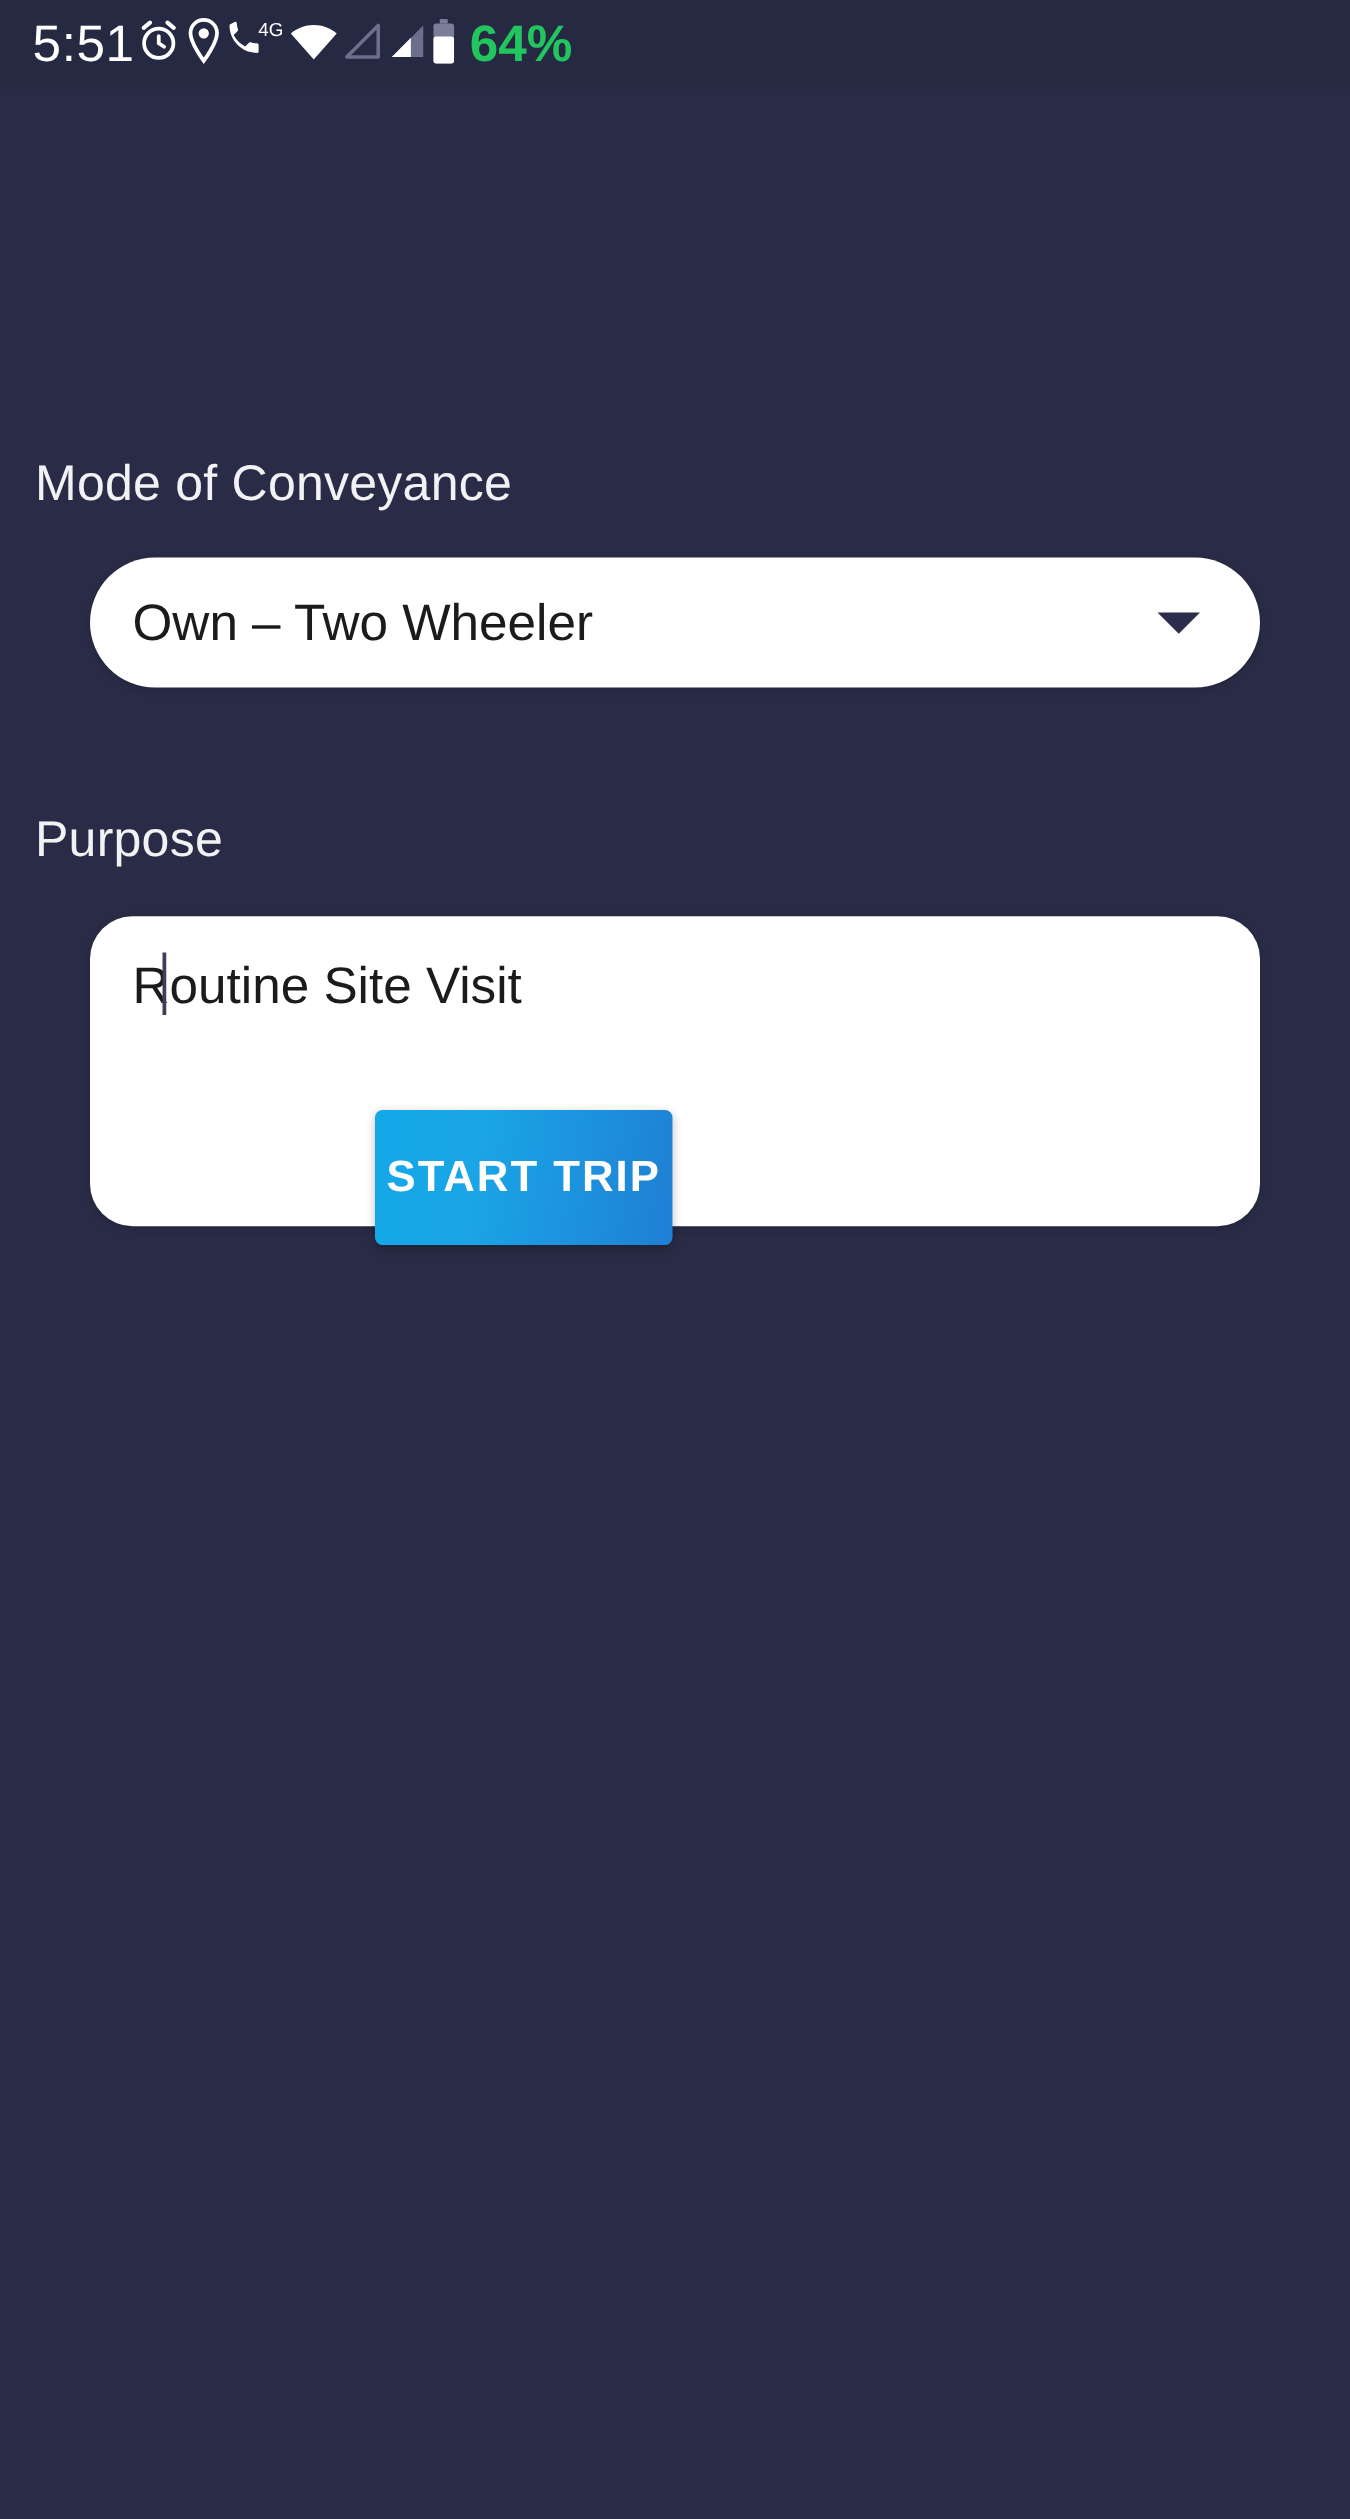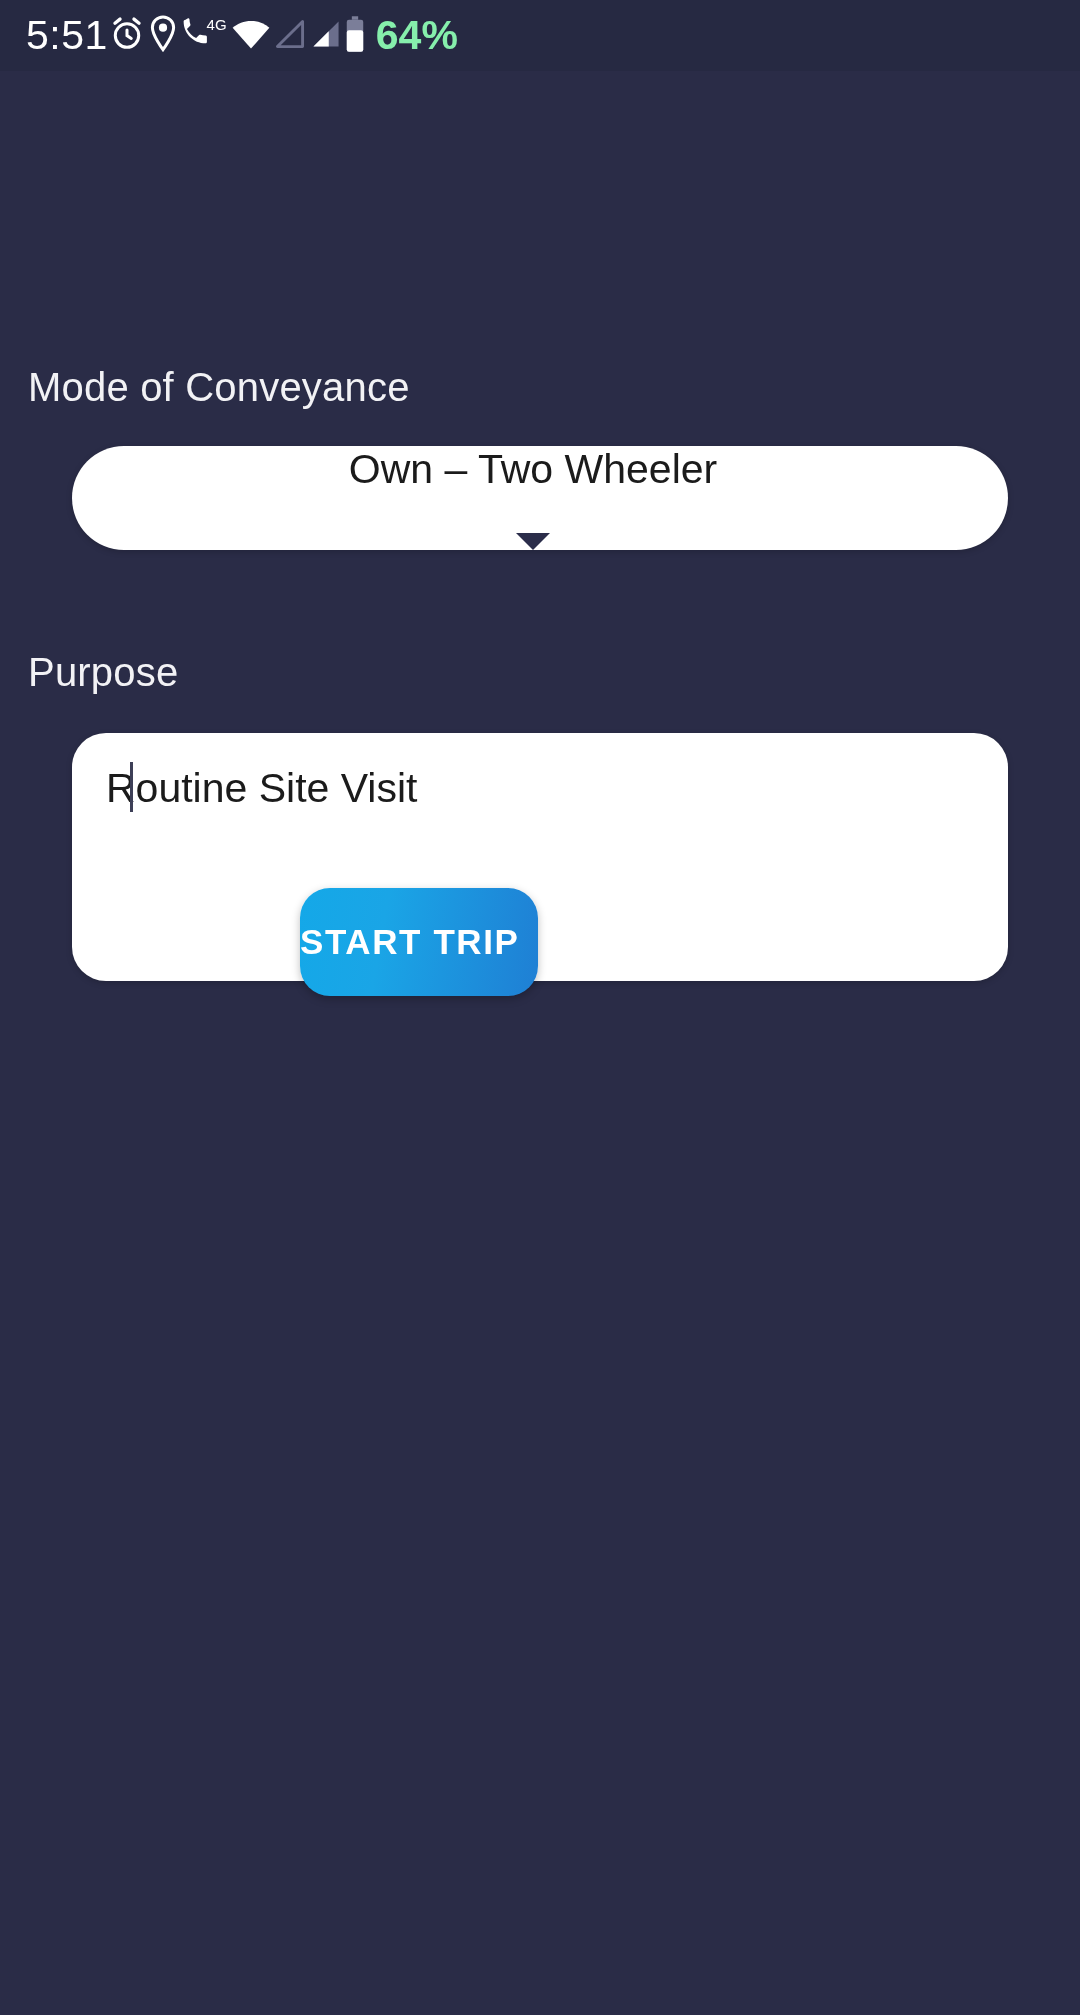--- a/index.html
+++ b/index.html
@@ -14,21 +14,21 @@
   
   .statusbar {
     position:absolute; top:0; left:0; width:1080px; height:71px;
     background:#262942;
     display:flex; align-items:center; justify-content:flex-start;
     padding:0 30px 0 26px;
   }
   .sb-time { color:#ffffff; font-size:41px; font-weight:400; letter-spacing:0.5px; line-height:1; }
   .sb-icons { display:flex; align-items:center; }
   .sb-ico { display:block; }
-  .sb-batt { color:#86efac; font-size:41px; font-weight:700; margin-left:10px; line-height:1; }
+  .sb-batt { color:#22c55e; font-size:41px; font-weight:700; margin-left:10px; line-height:1; }
 
   
   .appbar {
     position:absolute; top:62px; left:0; width:1080px; height:126px;
     background:#ffffff;
     display:flex; align-items:center;
   }
   .back-btn {
     width:70px; height:70px; margin-left:36px;
     display:flex; align-items:center; justify-content:center;
@@ -50,21 +50,20 @@
   .label-purpose { top:462px; }
 
   .dropdown {
     position:absolute; left:72px; top:258px;
     width:936px; height:104px;
     background:#ffffff; border-radius:52px;
     display:flex; align-items:center; justify-content:space-between;
     padding:0 48px 0 34px;
     box-shadow:0 2px 6px rgba(0,0,0,0.18);
     cursor:pointer;
-    flex-direction:column;
   }
   .dropdown-value { color:#1b1b1b; font-size:41px; font-weight:400; white-space:nowrap; }
   .caret { width:0; height:0; border-left:17px solid transparent; border-right:17px solid transparent;
            border-top:17px solid #2b2d4a; }
 
   .textarea-box {
     position:absolute; left:72px; top:545px;
     width:936px; height:248px;
     background:#ffffff; border-radius:34px;
     padding:34px 34px 0 34px;
@@ -73,23 +72,23 @@
   }
   .textarea-line { position:relative; display:inline-block; color:#1b1b1b; font-size:41px; line-height:1.05; white-space:nowrap; }
   .text-caret {
     position:absolute; left:24px; top:-5px; width:3px; height:50px;
     background:#3d3f57;
   }
 
   .start-btn {
     position:absolute; left:300px; top:700px;
     width:238px; height:108px;
-    border-radius:30px;
+    border-radius:6px;
     background:linear-gradient(100deg, #14a8e8 0%, #1aa5e6 35%, #1f7fd4 100%);
-    display:flex; align-items:center; 
+    display:flex; align-items:center; justify-content:center;
     box-shadow:0 3px 8px rgba(0,0,0,0.25);
     cursor:pointer;
   }
   .start-btn-label { color:#ffffff; font-size:35px; font-weight:700; letter-spacing:1.6px; }
 </style>
 </head>
 <body>
 
 <div id="screen">
 

